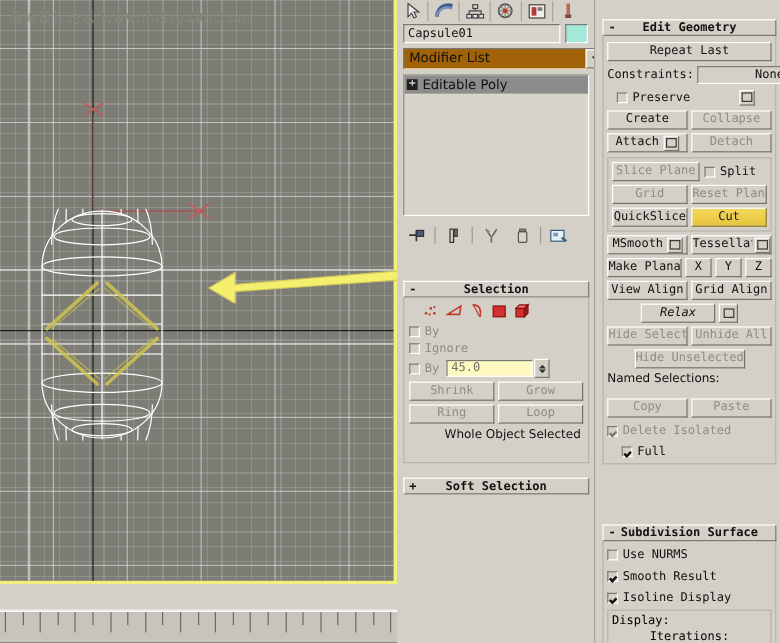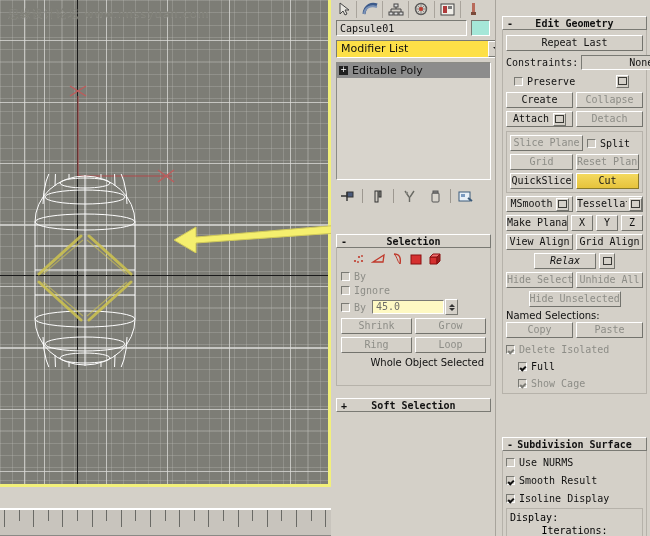--- a/index.html
+++ b/index.html
@@ -99,21 +99,21 @@
     outline:none;
   }
   #colorswatch{
     position:absolute;left:135px;top:0;width:19px;height:16px;
     background:#a5e7d8;
     border:1px solid #7a7a74;border-right-color:#fff;border-bottom-color:#fff;
     box-sizing:border-box;
   }
   #modlist{
     position:absolute;left:5px;top:40px;width:171px;height:18px;
-    background:#fde047;
+    background:#a16207;
     border:1px solid #7a7a74;border-right-color:#fff;border-bottom-color:#fff;
     box-sizing:border-box;
     font-family:"DejaVu Sans", sans-serif;font-size:11px;
     line-height:16px;padding-left:4px;color:#111;
     display:flex;align-items:center;
   }
   #modlist .lbl{flex:1;}
   #modlist .arrowbox{
     width:15px;height:14px;margin-right:1px;
     background:#d4d0c8;border:1px solid;
@@ -657,36 +657,32 @@
 
         <div class="btnrow">
           <div class="btn dim">Hide Selected</div>
           <div class="btn dim">Unhide All</div>
         </div>
         <div class="btnrow" style="justify-content:center;">
           <div class="btn dim" style="flex:none;width:92px;">Hide Unselected</div>
         </div>
 
         <div class="named-lbl">Named Selections:</div>
-        <div class="btnrow" style="margin-top:1px;">
+        <div class="btnrow" style="margin-top:11px;">
           <div class="btn dim">Copy</div>
           <div class="btn dim">Paste</div>
         </div>
 
         <div class="ck" style="margin-top:4px;">
           <span class="ckbox on dim"></span>
           <span>Delete Isolated</span>
         </div>
         <div class="ck enabled indent1" style="margin-top:3px;">
           <span class="ckbox on"></span>
           <span>Full</span>
-        </div>
-        <div class="ck indent1" style="margin-top:3px;">
-          <span class="ckbox on dim"></span>
-          <span>Show Cage</span>
         </div>
 
       </div>
     </div>
 
     <div id="sub-rollout">
       <div class="rollout-hdr">
         <span class="pm">-</span>
         <span>Subdivision Surface</span>
       </div>

